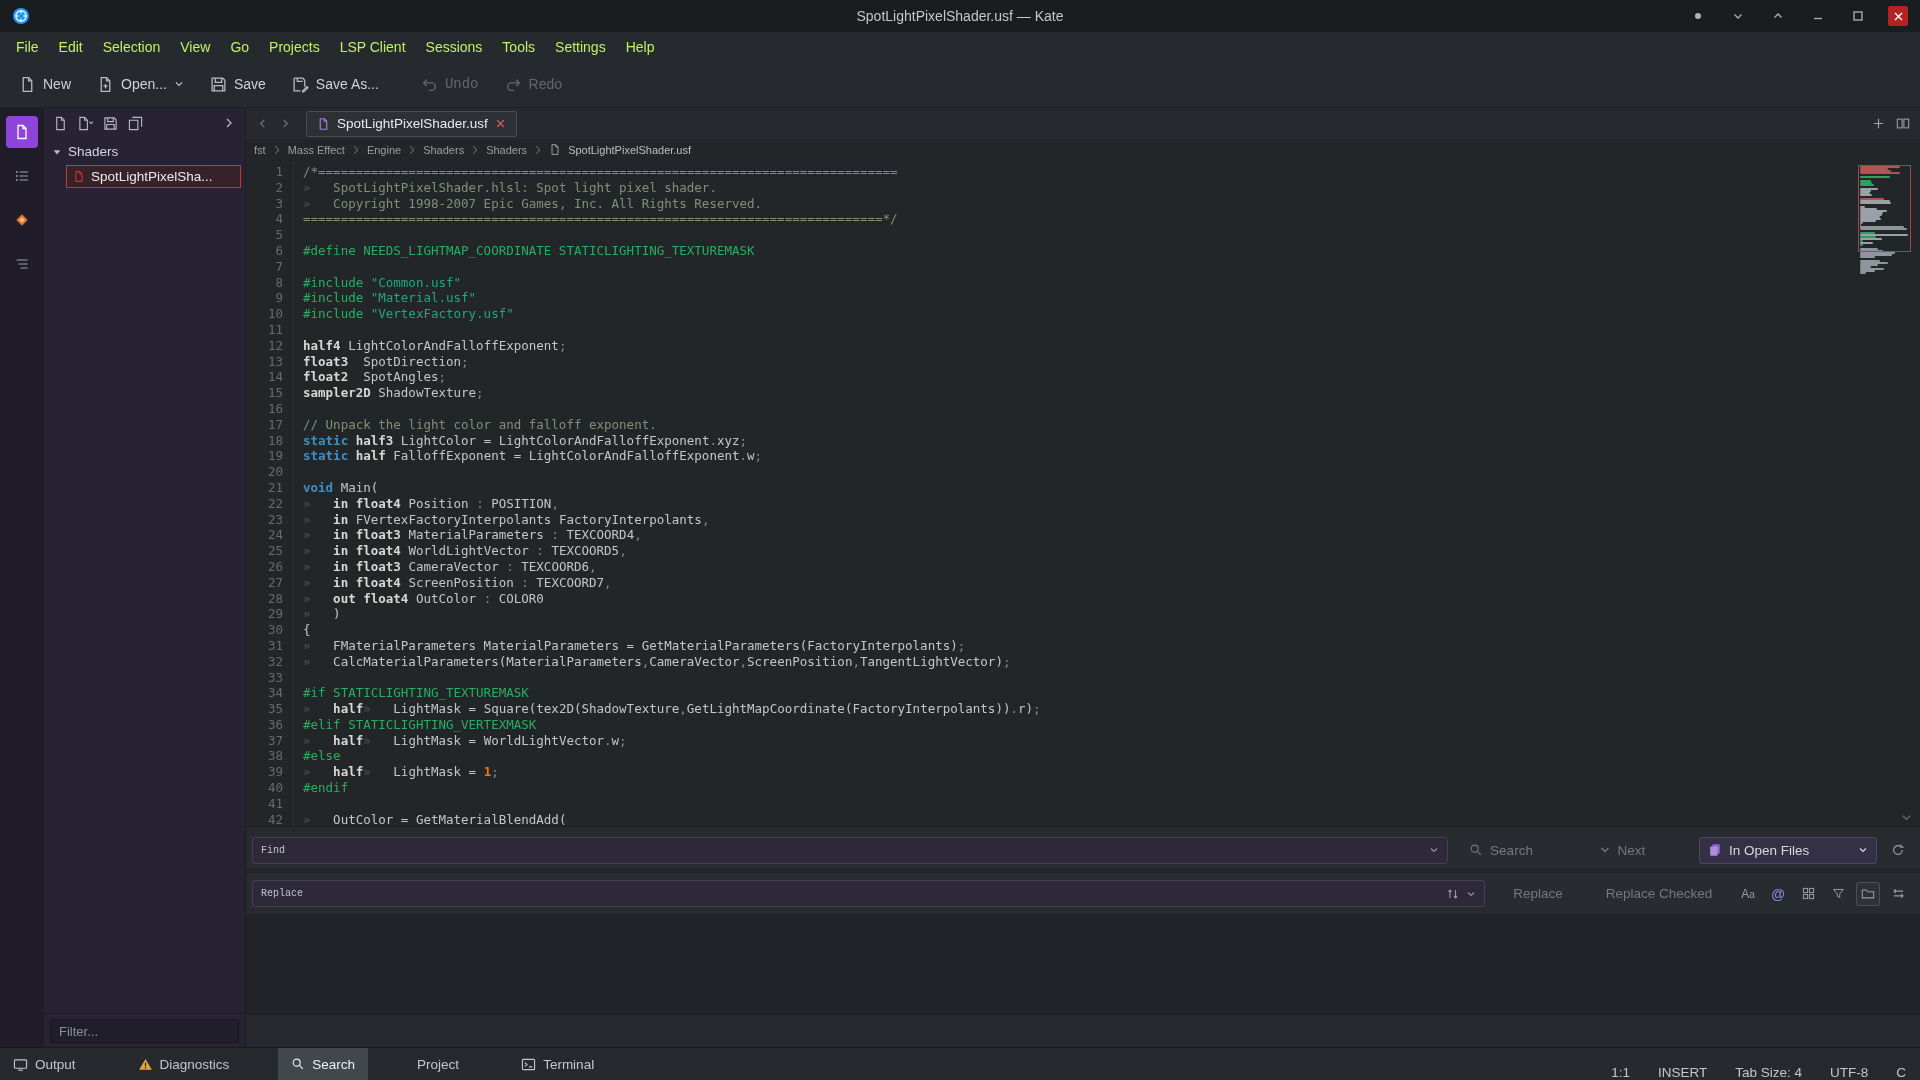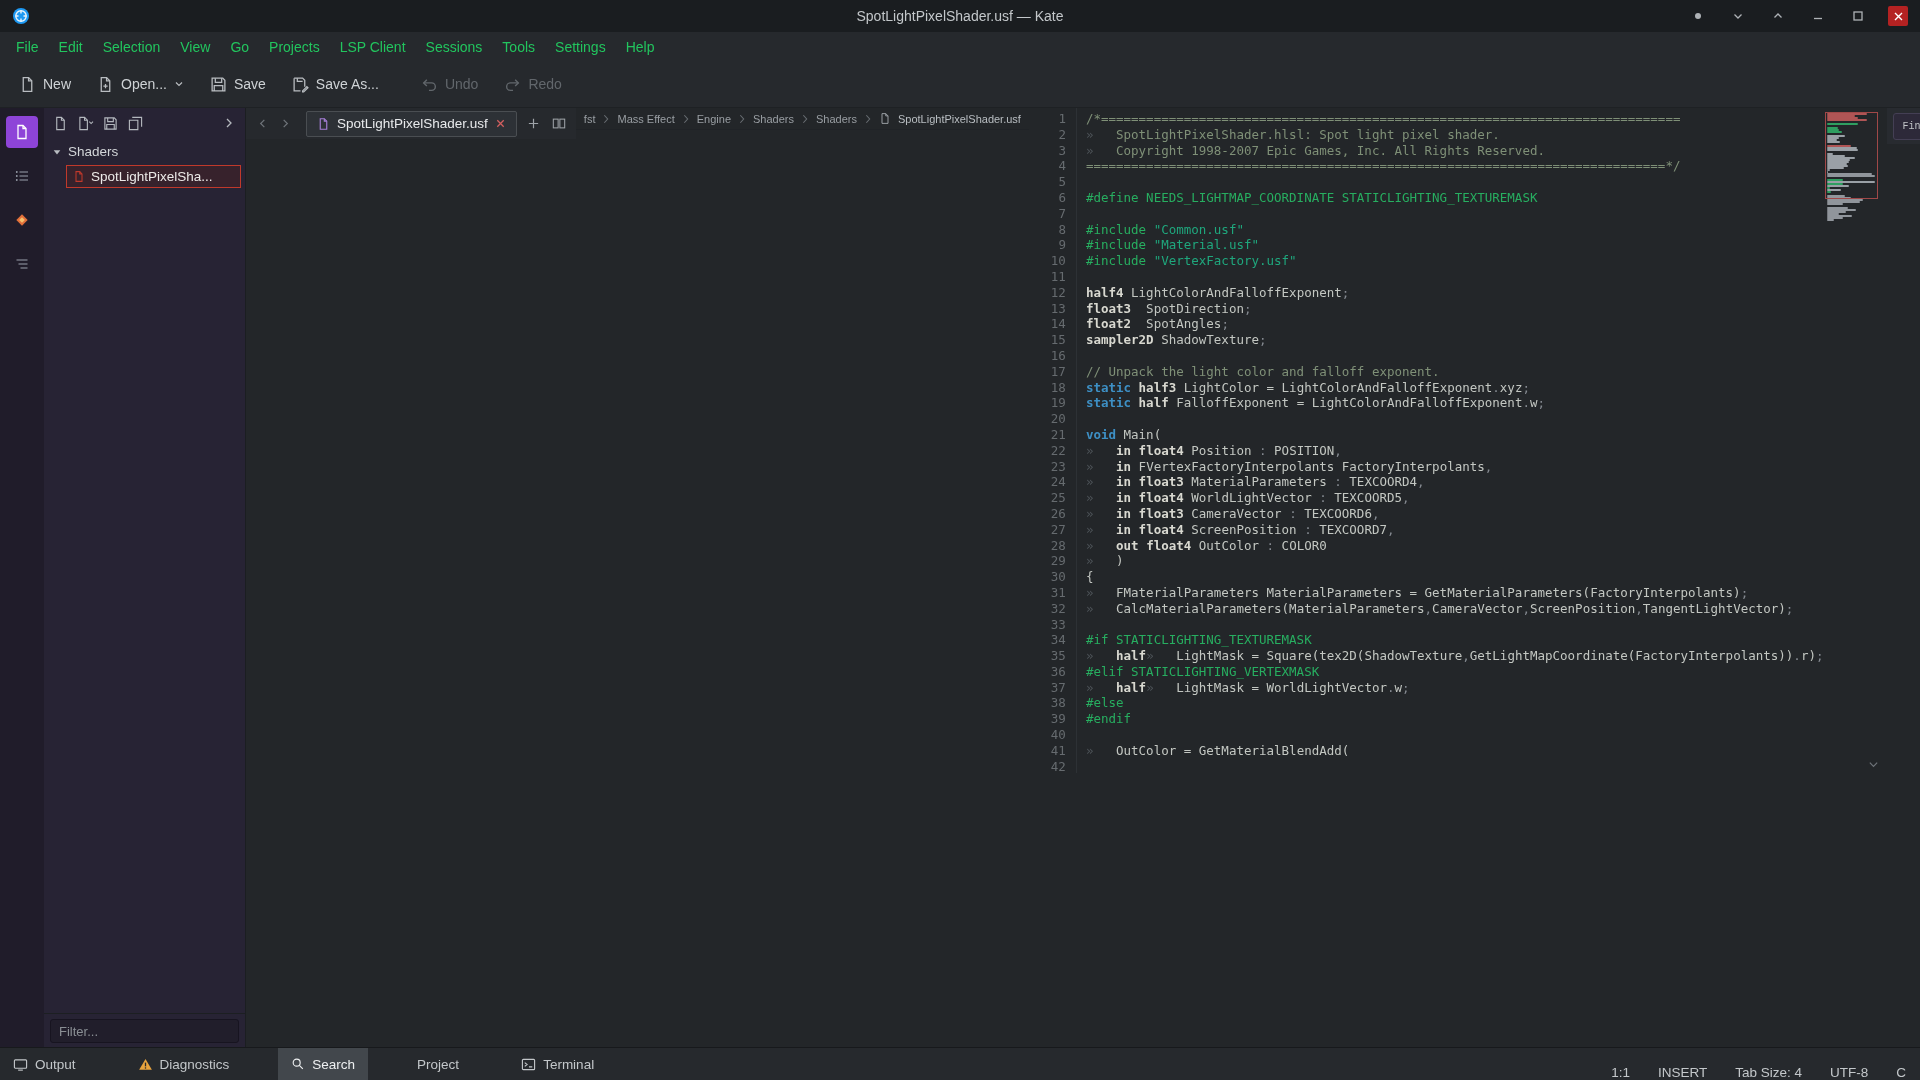--- a/index.html
+++ b/index.html
@@ -11,47 +11,47 @@
   
   .titlebar { flex:none; height:32px; background:#1a1d20; display:flex; align-items:center; padding:0 12px; position:relative; }
   .app-icon { width:18px; height:18px; }
   .title { position:absolute; left:0; right:0; text-align:center; color:#c3c7ca; font-size:14px; pointer-events:none; }
   .win-controls { margin-left:auto; display:flex; align-items:center; gap:20px; z-index:1; }
   .wc { width:20px; height:20px; display:grid; place-items:center; color:#aeb2b6; }
   .wc.close { background:#b42222; border-radius:2px; color:#fff; }
 
   
   .menubar { flex:none; height:29px; background:#26292d; display:flex; align-items:center; padding:0 6px; }
-  .menu-item { padding:4px 10px; color:#22c55e; }
+  .menu-item { padding:4px 10px; color:#bef264; }
   .toolbar { flex:none; height:47px; background:#26292d; display:flex; align-items:center; padding:0 8px; gap:4px; border-bottom:1px solid #1e2124; }
   .tbtn { display:flex; align-items:center; gap:7px; padding:8px 11px; border-radius:3px; color:#ced2d5; }
   .tbtn.disabled { color:#62676c; }
   .tbtn .ico { color:#b9bdc1; }
   .tbtn.disabled .ico { color:#62676c; }
-  .group-gap { margin-left:16px; }
+  .group-gap { margin-left:16px;font-family:Liberation Mono, monospace; }
 
   
   .main { flex:1; display:flex; min-height:0; }
 
   .dock { flex:none; width:44px; background:#201c2a; display:flex; flex-direction:column; align-items:center; padding-top:8px; gap:12px; }
   .dock-icon { width:32px; height:32px; border-radius:4px; display:grid; place-items:center; color:#9aa0ac; }
   .dock-icon.active { background:var(--accent-purple); color:#ffffff; }
 
   .project-panel { flex:none; width:201px; background:#272334; display:flex; flex-direction:column; }
   .panel-toolbar { flex:none; height:30px; display:flex; align-items:center; gap:3px; padding:0 5px; color:#b4b8be; }
   .pt-btn { width:22px; height:22px; display:grid; place-items:center; }
   .pt-spacer { flex:1; }
   .tree { flex:1; overflow:hidden; padding-top:2px; }
   .tree-root { display:flex; align-items:center; gap:6px; padding:4px 4px 4px 8px; color:#d3d6d9; font-size:13.5px; }
   .tree-file { margin:2px 4px 0 22px; border:1px solid var(--modified-red); background:#37222c; padding:3px 6px; display:flex; gap:6px; align-items:center; color:#eceae8; font-size:13.5px; white-space:nowrap; overflow:hidden; }
   .filter-row { flex:none; height:34px; border-top:1px solid #1c1f22; padding:5px 6px; }
   .filter-input { width:100%; height:24px; background:#211e2b; border:1px solid #171420; border-radius:3px; color:#c6c9cc; padding:0 8px; font-size:13px; font-family:"Liberation Sans",sans-serif; }
   .filter-input::placeholder { color:#8a8f94; opacity:1; }
 
-  .content { flex:1; display:flex; flex-direction:row; min-width:0; border-left:1px solid #1b1e21; background:#232629; }
+  .content { flex:1; display:flex; flex-direction:column; min-width:0; border-left:1px solid #1b1e21; background:#232629; }
 
   
   .tabbar { flex:none; height:31px; background:#26292d; display:flex; align-items:center; padding:0 6px; gap:3px; }
   .nav-chev { width:20px; height:20px; display:grid; place-items:center; color:#6f747a; }
   .tab { height:26px; display:flex; align-items:center; gap:7px; padding:0 10px; background:#2d3136; border:1px solid #4a4e52; border-radius:2px; margin-left:8px; }
   .tab-label { color:#e8eaec; font-size:13.5px; }
   .tab-close { color:#d35f5f; display:grid; place-items:center; }
   .tab-spacer { flex:1; }
   .tab-right { width:22px; height:22px; display:grid; place-items:center; color:#9ea3a8; }
 
@@ -491,20 +491,21 @@
             <div class="code-line"><span class="tk-ws">»   </span><span class="tk-n">)</span></div>
             <div class="code-line"><span class="tk-n">{</span></div>
             <div class="code-line"><span class="tk-ws">»   </span><span class="tk-n">FMaterialParameters MaterialParameters = GetMaterialParameters(FactoryInterpolants)</span><span class="tk-pu">;</span></div>
             <div class="code-line"><span class="tk-ws">»   </span><span class="tk-n">CalcMaterialParameters(MaterialParameters</span><span class="tk-pu">,</span><span class="tk-n">CameraVector</span><span class="tk-pu">,</span><span class="tk-n">ScreenPosition</span><span class="tk-pu">,</span><span class="tk-n">TangentLightVector)</span><span class="tk-pu">;</span></div>
             <div class="code-line"></div>
             <div class="code-line"><span class="tk-p">#if STATICLIGHTING_TEXTUREMASK</span></div>
             <div class="code-line"><span class="tk-ws">»   </span><span class="tk-t">half</span><span class="tk-ws">»   </span><span class="tk-n">LightMask = Square(tex2D(ShadowTexture</span><span class="tk-pu">,</span><span class="tk-n">GetLightMapCoordinate(FactoryInterpolants))</span><span class="tk-pu">.</span><span class="tk-n">r)</span><span class="tk-pu">;</span></div>
             <div class="code-line"><span class="tk-p">#elif STATICLIGHTING_VERTEXMASK</span></div>
             <div class="code-line"><span class="tk-ws">»   </span><span class="tk-t">half</span><span class="tk-ws">»   </span><span class="tk-n">LightMask = WorldLightVector</span><span class="tk-pu">.</span><span class="tk-n">w</span><span class="tk-pu">;</span></div>
             <div class="code-line"><span class="tk-p">#else</span></div>
+            <div class="code-line"><span class="tk-ws">»   </span><span class="tk-t">half</span><span class="tk-ws">»   </span><span class="tk-n">LightMask = </span><span class="tk-num">1</span><span class="tk-pu">;</span></div>
             <div class="code-line"><span class="tk-p">#endif</span></div>
             <div class="code-line"></div>
             <div class="code-line"><span class="tk-ws">»   </span><span class="tk-n">OutColor = GetMaterialBlendAdd(</span></div>
           </div>
         <div class="minimap">
           <div class="mm-lines">
               <div class="mm-line mm-c" style="width: 82.95%;"></div>
               <div class="mm-line mm-c" style="width: 57.75%;"></div>
               <div class="mm-line mm-c" style="width: 64.05%;"></div>
               <div class="mm-line mm-c" style="width: 82.95%;"></div>

